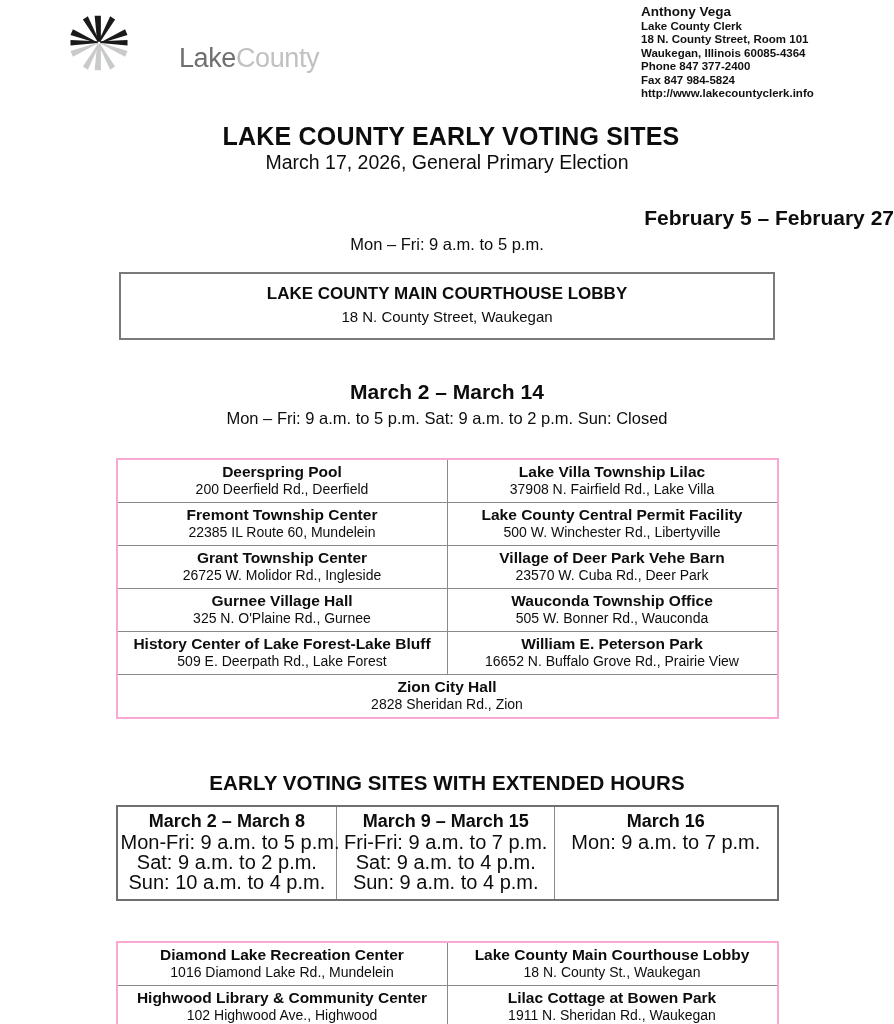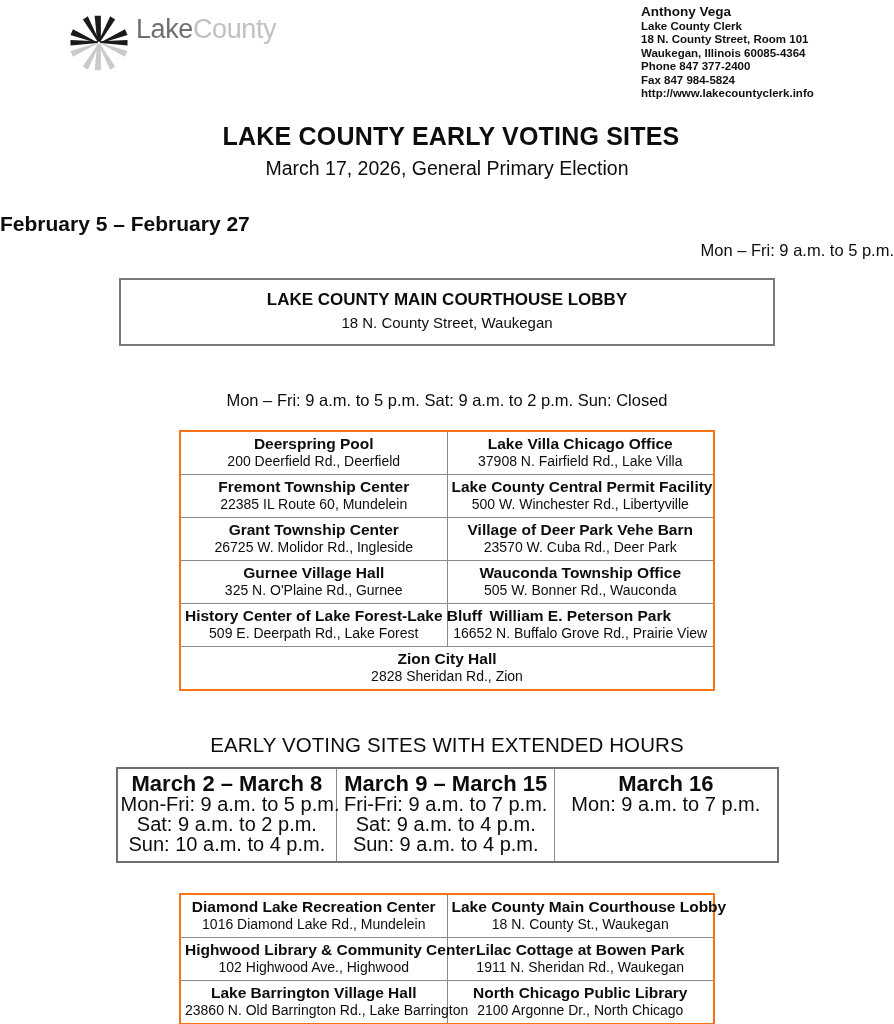--- a/index.html
+++ b/index.html
@@ -19,21 +19,22 @@
   
   .header {
     position: relative;
     height: 108px;
   }
   .logo-wrap {
     position: absolute;
     left: 68px;
     top: 12px;
     display: flex;
-    align-items: flex-start;
+    align-items: flex-end;
+    gap: 43px;
   }
   .logo-mark { width: 62px; height: 62px; display: block; }
   .logo-text {
     font-size: 27px;
     letter-spacing: -0.4px;
     margin-left: 6px;
     margin-top: 2px;
     white-space: nowrap;
   }
   .logo-lake { color: #6d6f71; }
@@ -55,68 +56,67 @@
     text-align: center;
     font-size: 25px;
     font-weight: bold;
     letter-spacing: 0.2px;
     margin-top: 14px;
     margin-left: 8px;
   }
   .doc-subtitle {
     text-align: center;
     font-size: 19.5px;
-    margin-top: 6px;
   }
   .period {
-    text-align: left;
+    text-align: right;
     font-size: 21px;
     font-weight: bold;
     margin-top: 32px;
   }
   .period-hours {
-    text-align: right;
+    text-align: center;
     font-size: 16.5px;
     margin-top: 5px;
   }
   .section-head {
     text-align: center;
     font-size: 21px;
     font-weight: bold;
   }
   .section-hours {
     text-align: center;
     font-size: 16.5px;
     margin-top: 5px;
   }
   .section-head-caps {
     text-align: center;
     font-size: 20.5px;
-    font-weight: normal;
+    font-weight: bold;
     letter-spacing: 0.1px;
   }
 
   
   .sheet { width: 894px; }
 
   .single-box {
     width: 656px;
     margin: 18px auto 0 auto;
     border: 2px solid #7a7a7a;
     box-sizing: border-box;
     padding: 10px 0 12px 0;
     text-align: center;
   }
 
   table.sites {
-    width: 536px;
-    margin: 2px auto;
+    width: 663px;
+    margin: 12px auto;
     border-collapse: collapse;
     table-layout: fixed;
-    border: 2px solid #f97316;
+    border: 2px solid #f9a8d4;
   }
   table.sites td {
     border: 1px solid #8a8a8a;
     padding: 3px 4px 4px 4px;
     text-align: center;
     vertical-align: middle;
   }
   .cell-name {
     font-size: 15.5px;
     font-weight: bold;
@@ -146,21 +146,21 @@
     table-layout: fixed;
     border: 2px solid #6f6f6f;
   }
   table.hours td {
     border: 1px solid #8a8a8a;
     text-align: center;
     vertical-align: top;
     padding: 4px 3px 7px 3px;
   }
   .h-title {
-    font-size: 22px;
+    font-size: 18px;
     font-weight: bold;
     line-height: 21px;
     white-space: nowrap;
   }
   .h-line {
     font-size: 20px;
     line-height: 20px;
     white-space: nowrap;
   }
 
@@ -217,33 +217,34 @@
   <div class="period">February 5 – February 27</div>
   <div class="period-hours">Mon – Fri: 9 a.m. to 5 p.m.</div>
 
   <div class="single-box">
     <div class="box-name">LAKE COUNTY MAIN COURTHOUSE LOBBY</div>
     <div class="box-addr">18 N. County Street, Waukegan</div>
   </div>
 
   <div class="sp-40"></div>
 
+  <div class="section-head">March 2 – March 14</div>
   <div class="section-hours">Mon – Fri: 9 a.m. to 5 p.m.    Sat: 9 a.m. to 2 p.m.   Sun: Closed</div>
 
   <div style="height:18px"></div>
 
   <table class="sites">
     <tbody>
       <tr>
         <td style="width:50%">
           <div class="cell-name">Deerspring Pool</div>
           <div class="cell-addr">200 Deerfield Rd., Deerfield</div>
         </td>
         <td style="width:50%">
-          <div class="cell-name">Lake Villa Chicago Office</div>
+          <div class="cell-name">Lake Villa Township Lilac</div>
           <div class="cell-addr">37908 N. Fairfield Rd., Lake Villa</div>
         </td>
       </tr>
       <tr>
         <td>
           <div class="cell-name">Fremont Township Center</div>
           <div class="cell-addr">22385 IL Route 60, Mundelein</div>
         </td>
         <td>
           <div class="cell-name">Lake County Central Permit Facility</div>

